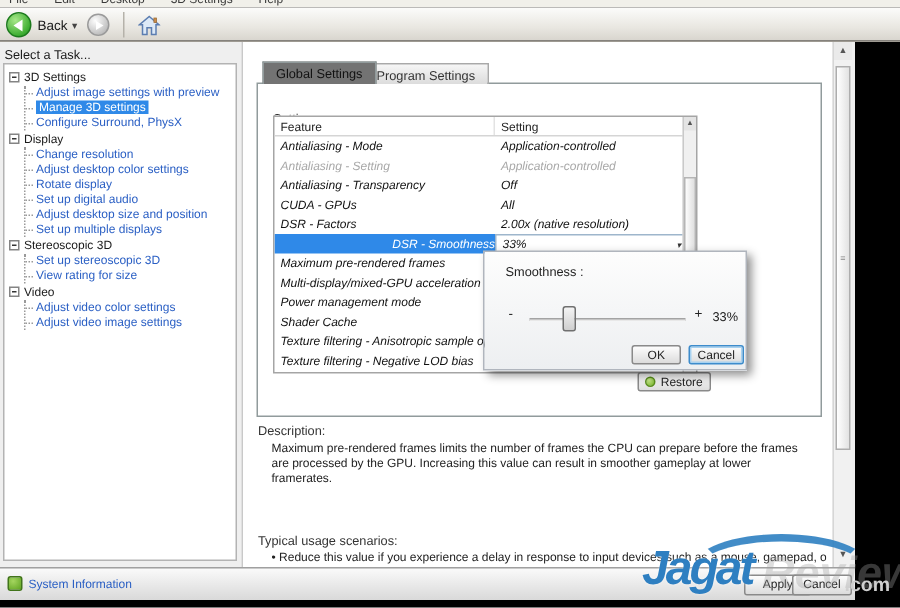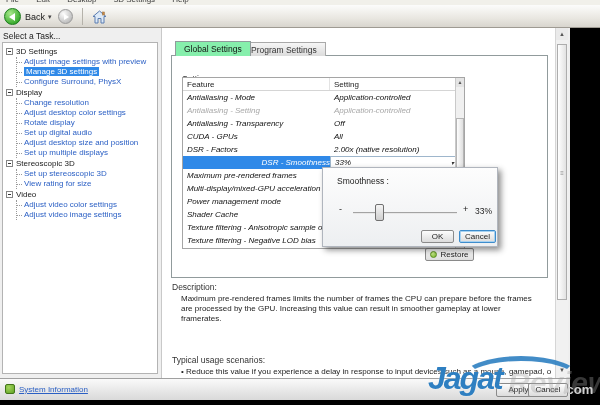--- a/index.html
+++ b/index.html
@@ -58,21 +58,21 @@
   .expbox { width:7px; height:7px; border:1px solid #848484; background:#fff; position:relative; margin-right:3px; flex:0 0 auto; }
   .expbox::after { content:""; position:absolute; left:1px; right:1px; top:2px; border-top:1px solid #333; }
   .tchildren { margin-left:10px; border-left:1px dotted #9a9a9a; }
   .titem { height:10px; line-height:10px; padding-left:7px; position:relative; color:#2a5fc4; white-space:nowrap; cursor:pointer; }
   .titem::before { content:""; position:absolute; left:0; top:5px; width:5px; border-top:1px dotted #9a9a9a; }
   .titem .sel { background:#2f89e8; color:#fff; padding:0 2px; }
 
   
   .content { position:absolute; left:161px; top:0; width:394px; height:350px; background:#fff; border-left:1px solid #c9c9c9; }
   .tab { position:absolute; font-size:8.5px; line-height:14px; padding:0 8px; cursor:pointer; }
-  .tab-active { left:13px; top:13px; height:15px; background:#86efac; border:1px solid #919b9c; border-bottom:none; color:#111; z-index:2; }
+  .tab-active { left:13px; top:13px; height:15px; background:#737373; border:1px solid #919b9c; border-bottom:none; color:#111; z-index:2; }
   .tab-inactive { left:80px; top:14px; height:14px; background:linear-gradient(#f6f6f6,#dcdcdc); border:1px solid #a9a9a9; border-bottom:none; color:#333; z-index:1; }
   .tab-box { position:absolute; left:9px; top:27px; width:377px; height:223px; background:#fff; border:1px solid #919b9c; }
   .settings-label { position:absolute; left:10px; top:18px; font-size:8.5px; color:#222; }
 
   
   .stable { position:absolute; left:10px; top:21px; width:283px; height:172px; border:1px solid #a5a5a5; overflow:hidden; background:#fff; font-size:8px; }
   .thead { display:flex; height:13px; border-bottom:1px solid #d5d5d5; color:#222; }
   .th-f { width:147px; padding:2px 0 0 4px; border-right:1px solid #e3e3e3; }
   .th-s { width:118px; padding:2px 0 0 4px; }
   .trow { display:flex; height:13px; align-items:center;font-style:italic; }
@@ -104,21 +104,21 @@
   .ms-thumb { position:absolute; top:16px; left:1px; right:1px; height:256px; background:linear-gradient(90deg,#ffffff,#e2e2e2); border:1px solid #adadad; font-size:6px; color:#888; text-align:center; line-height:256px; }
   .ms-down { position:absolute; bottom:2px; left:0; right:0; height:12px; font-size:6px; text-align:center; line-height:12px; color:#555; }
 
   
   .bottom-bar {
     position:absolute; left:0; top:350px; width:570px; height:22px;
     background:linear-gradient(#fafafa,#d9d9d9); border-top:1px solid #a0a0a0;
   }
   .sysinfo { position:absolute; left:5px; top:5px; display:flex; align-items:center; gap:4px; cursor:pointer; }
   .sysinfo-icon { width:10px; height:10px; border-radius:2px; background:radial-gradient(circle at 35% 30%, #a4d55f, #5fa321); border:1px solid #41741a; }
-  .sysinfo-label { font-size:8px; color:#2a5fc4; text-decoration:underline; }
+  .sysinfo-label { font-size:8px; color:#2a5fc4; }
   .btn {
     position:absolute; top:4px; height:14px;
     background:linear-gradient(#fdfdfd,#dcdcdc); border:1px solid #8a8a8a; border-radius:2px;
     font-size:8px; color:#222; text-align:center; line-height:12px; cursor:pointer;
   }
   .btn-apply { left:478px; width:45px;margin-left:18px; }
   .btn-cancel-main { left:528px; width:40px; }
 
   
   .popup {

